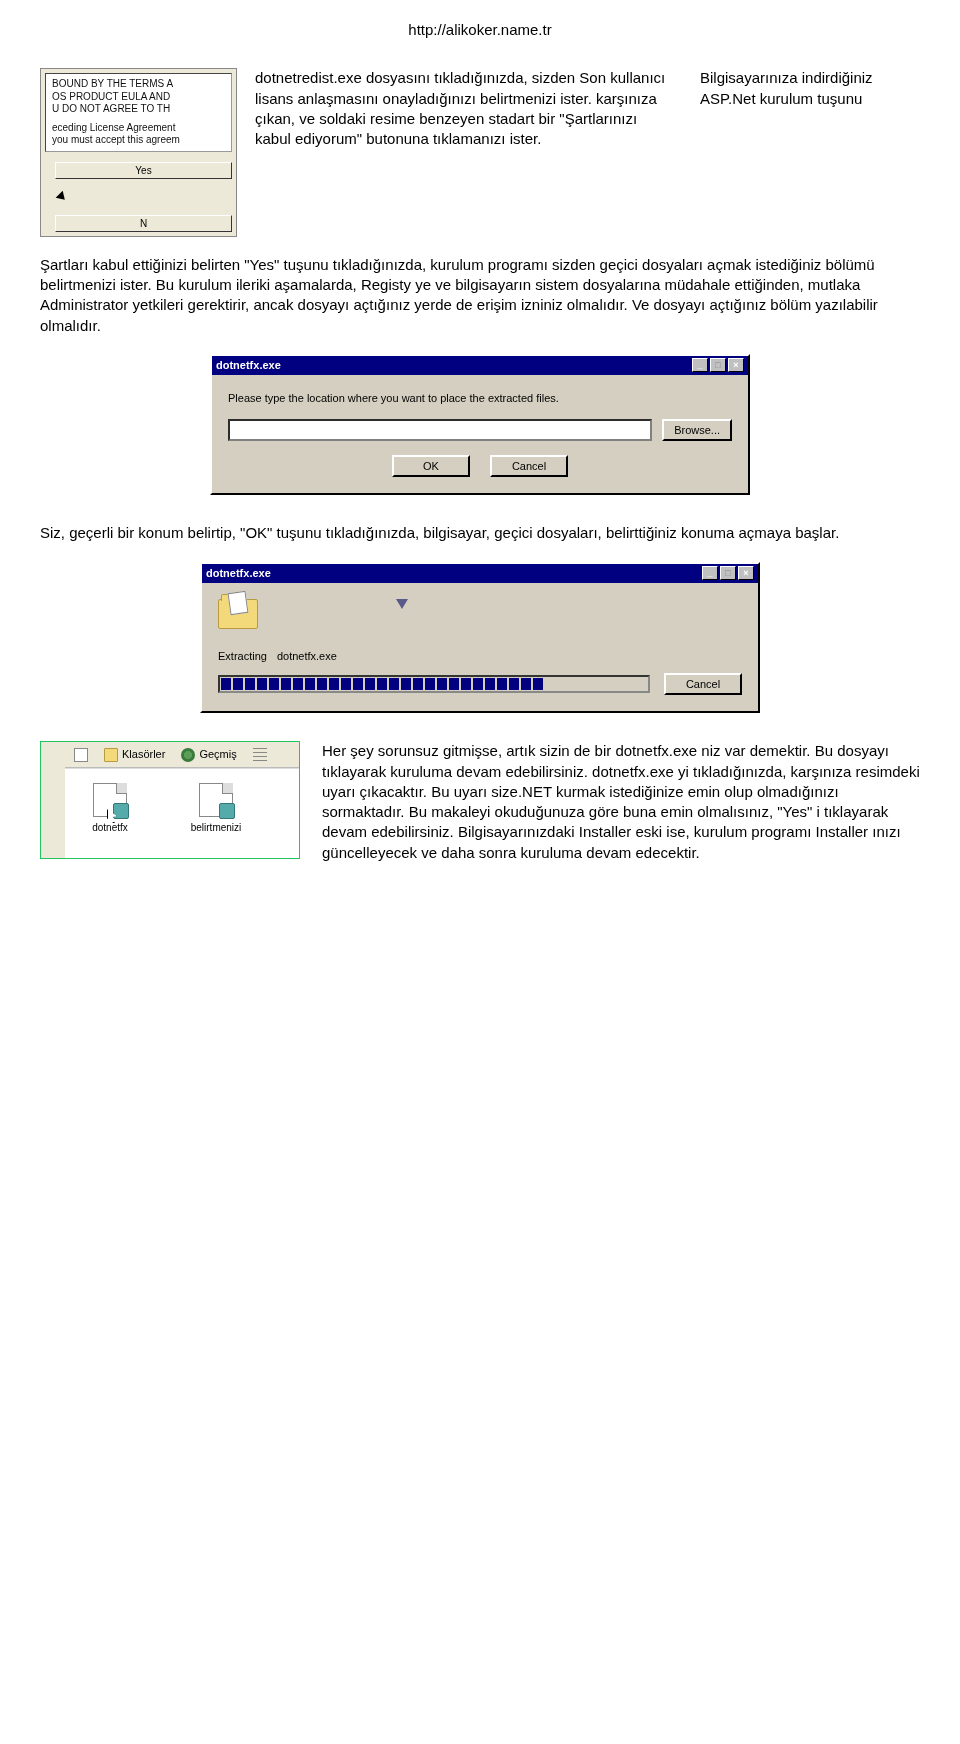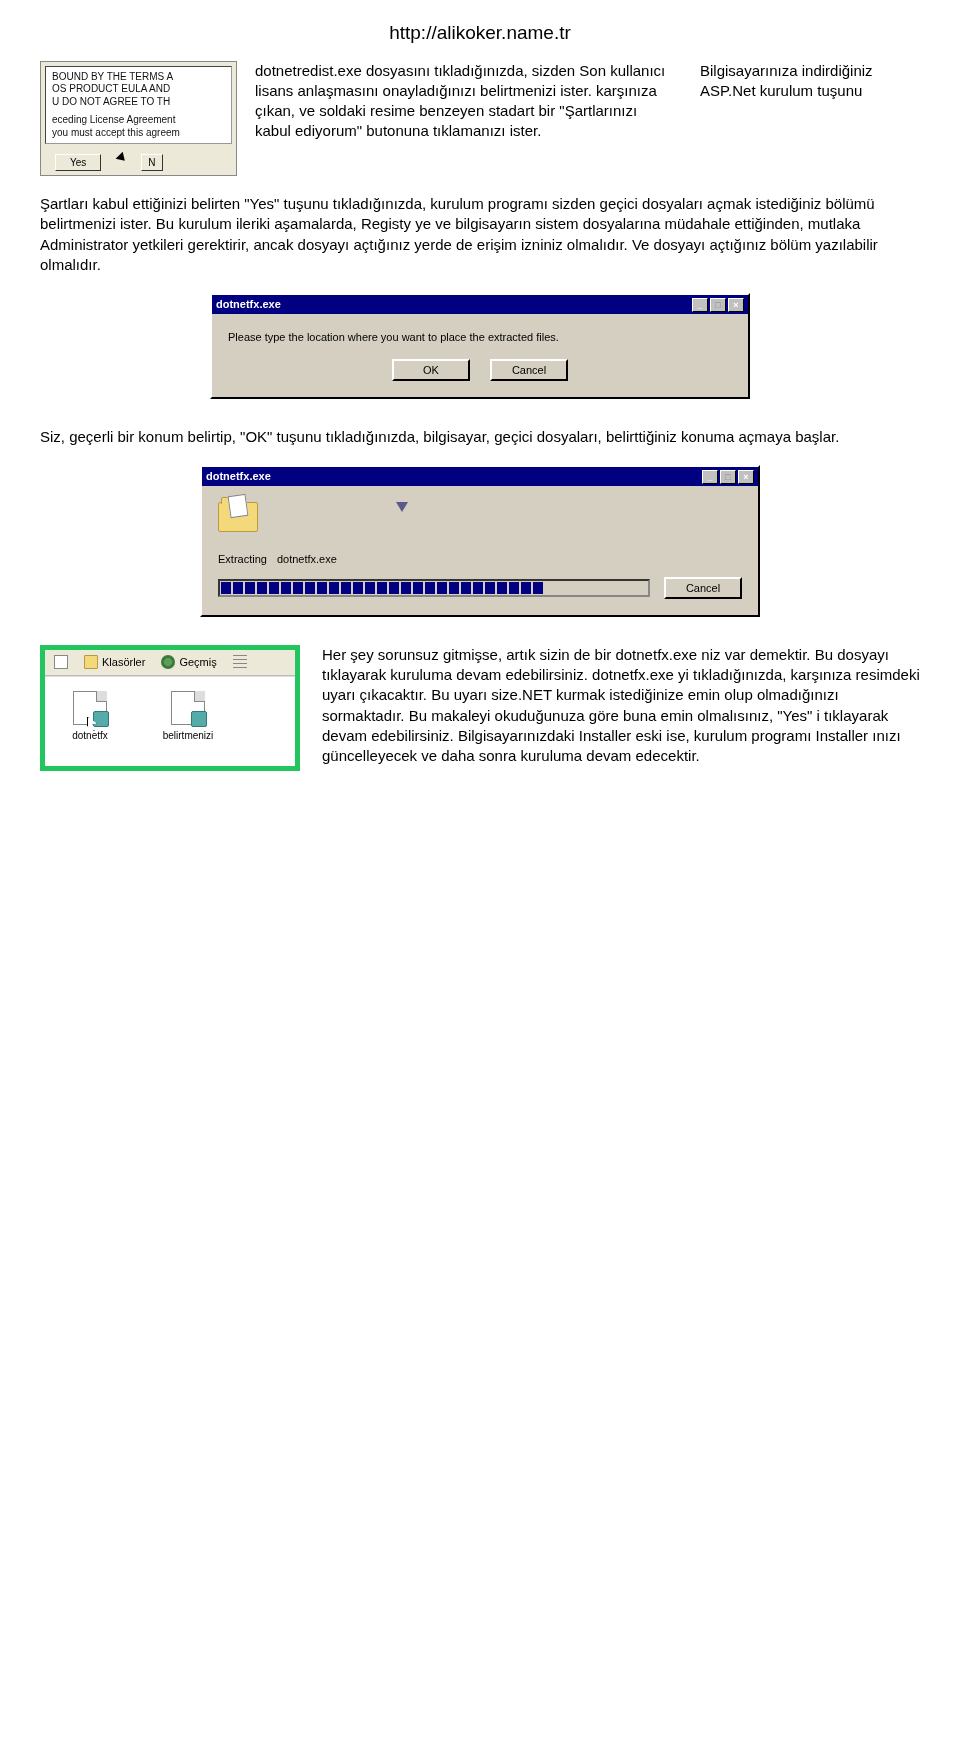--- a/index.html
+++ b/index.html
@@ -6,21 +6,21 @@
   body {
     font-family: Verdana, Geneva, sans-serif;
     background: #ffffff;
     color: #000;
     width: 960px;
     margin: 0 auto;
     padding: 20px 40px 40px 40px;
     font-size: 15px;
     line-height: 1.35;
   }
-  .url { text-align: center; margin-bottom: 15px; font-size: 19px; }
+  .url { text-align: center; margin-bottom: 28px; font-size: 15px; }
   .row1 { display: flex; gap: 18px; margin-bottom: 18px; align-items: flex-start; }
   .col-left { flex: 0 0 180px; }
   .col-mid { flex: 1; padding-right: 10px; }
   .col-right { flex: 0 0 220px; }
   .para { margin-bottom: 18px; }
   
   .eula-win {
     border: 1px solid #888;
     background: #ece9d8;
     width: 197px;
@@ -29,21 +29,21 @@
   }
   .eula-inner {
     background: #fff;
     border: 1px inset #999;
     margin: 4px;
     padding: 4px 6px;
     font-size: 10px;
     line-height: 1.25;
     color: #111;
   }
-  .eula-btns { display: flex; gap: 14px; padding: 6px 4px 4px 14px; }
+  .eula-btns { display: flex; gap: 14px; padding: 6px 4px 4px 14px; flex-direction: column; }
   .win-btn {
     background: #ece9d8;
     border: 1px outset #fff;
     border-right-color: #888;
     border-bottom-color: #888;
     font-size: 10px;
     padding: 2px 14px;
     cursor: pointer;
   }
   .cursor {
@@ -163,34 +163,35 @@
   }
   .progress .seg {
     width: 10px;
     background: #000080;
   }
   .prog-row { display:flex; align-items:center; gap:14px; }
 
   
   .bottom-row { display:flex; gap: 22px; align-items:flex-start; margin-top: 10px; }
   .explorer-snippet {
-    border: 5px solid #22c55e;
+    border: 1px solid #22c55e;
     background: #ece9d8;
     width: 260px;
     font-family: Tahoma, sans-serif;
     font-size: 11px;
+    padding-left: 24px;
   }
   .toolbar { display:flex; gap:2px; border-bottom: 1px solid #bbb; padding: 2px; background: #ece9d8; }
   .tb-btn { display:flex; align-items:center; gap:4px; padding: 2px 6px; border: 1px solid transparent; cursor:pointer; }
   .tb-icon { width: 14px; height: 14px; display:inline-block; }
   .icon-folder { background: #f4d97a; border:1px solid #b89b3f; border-radius:1px; }
   .icon-wheel { background: radial-gradient(circle, #5a9e5a 40%, #3a7a3a 41%); border-radius:50%; }
   .icon-lines { background: linear-gradient(#888 1px, transparent 1px) 0 0/100% 4px; }
   .icon-grid { width: 14px; height:14px; background: #fff; border:1px solid #888; }
-  .icon-row { display:flex; gap: 28px; padding: 14px 10px 4px 10px; background:#fff; border-top:1px solid #ddd; height: 90px; }
+  .icon-row { display:flex; gap: 36px; padding: 14px 10px 4px 10px; background:#fff; border-top:1px solid #ddd; height: 90px; }
   .file-item { text-align:center; font-size:10px; width: 70px; cursor:pointer; }
   .file-icon { width: 34px; height: 34px; margin: 0 auto 4px auto; position:relative; }
   .fi-box { width:100%; height:100%; background:#fff; border:1px solid #888; }
   .fi-box::before { content:''; position:absolute; top:0; right:0; width:10px; height:10px; background:#ddd; border-left:1px solid #888; border-bottom:1px solid #888; }
   .fi-badge { position:absolute; bottom:-2px; right:-2px; width:16px; height:16px; background:#5aa; border:1px solid #377; border-radius:2px; }
   .fi-cursor {
     position:absolute; bottom:-6px; left:14px;
     width:10px; height:14px;
     background:#fff; border:1px solid #000;
     clip-path: polygon(0 0, 100% 50%, 50% 55%, 80% 100%, 60% 100%, 35% 60%, 0 70%);
@@ -230,20 +231,24 @@
   <div class="dlg-title">
     <span>dotnetfx.exe</span>
     <span class="ctrls">
       <span class="ctrl-btn">_</span>
       <span class="ctrl-btn" style="color:#888">□</span>
       <span class="ctrl-btn">×</span>
     </span>
   </div>
   <div class="dlg-body">
     <div class="dlg-msg">Please type the location where you want to place the extracted files.</div>
+    <div class="path-row">
+      <input class="path-input" style="">
+      <button class="dlg-btn" style="min-width:auto;padding:3px 10px">Browse...</button>
+    </div>
     <div class="btn-row">
       <button class="dlg-btn">OK</button>
       <button class="dlg-btn">Cancel</button>
     </div>
   </div>
 </div>
 
 <div class="para">Siz, geçerli bir konum belirtip, "OK" tuşunu tıkladığınızda, bilgisayar, geçici dosyaları, belirttiğiniz konuma açmaya başlar.</div>
 
 <div class="dlg" style="width:560px">

